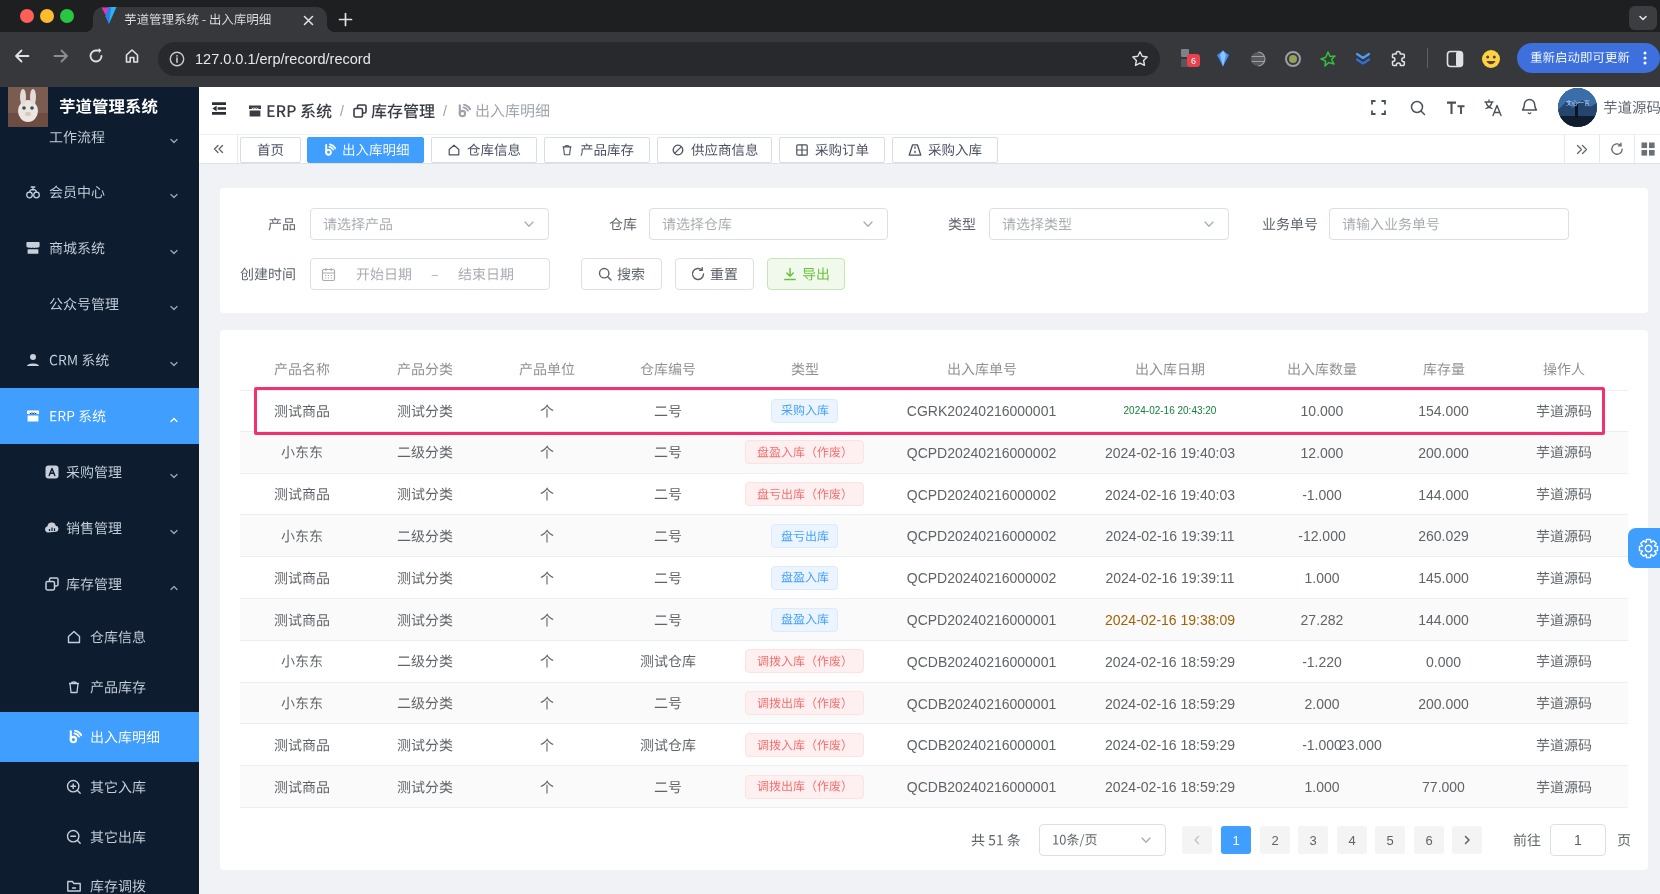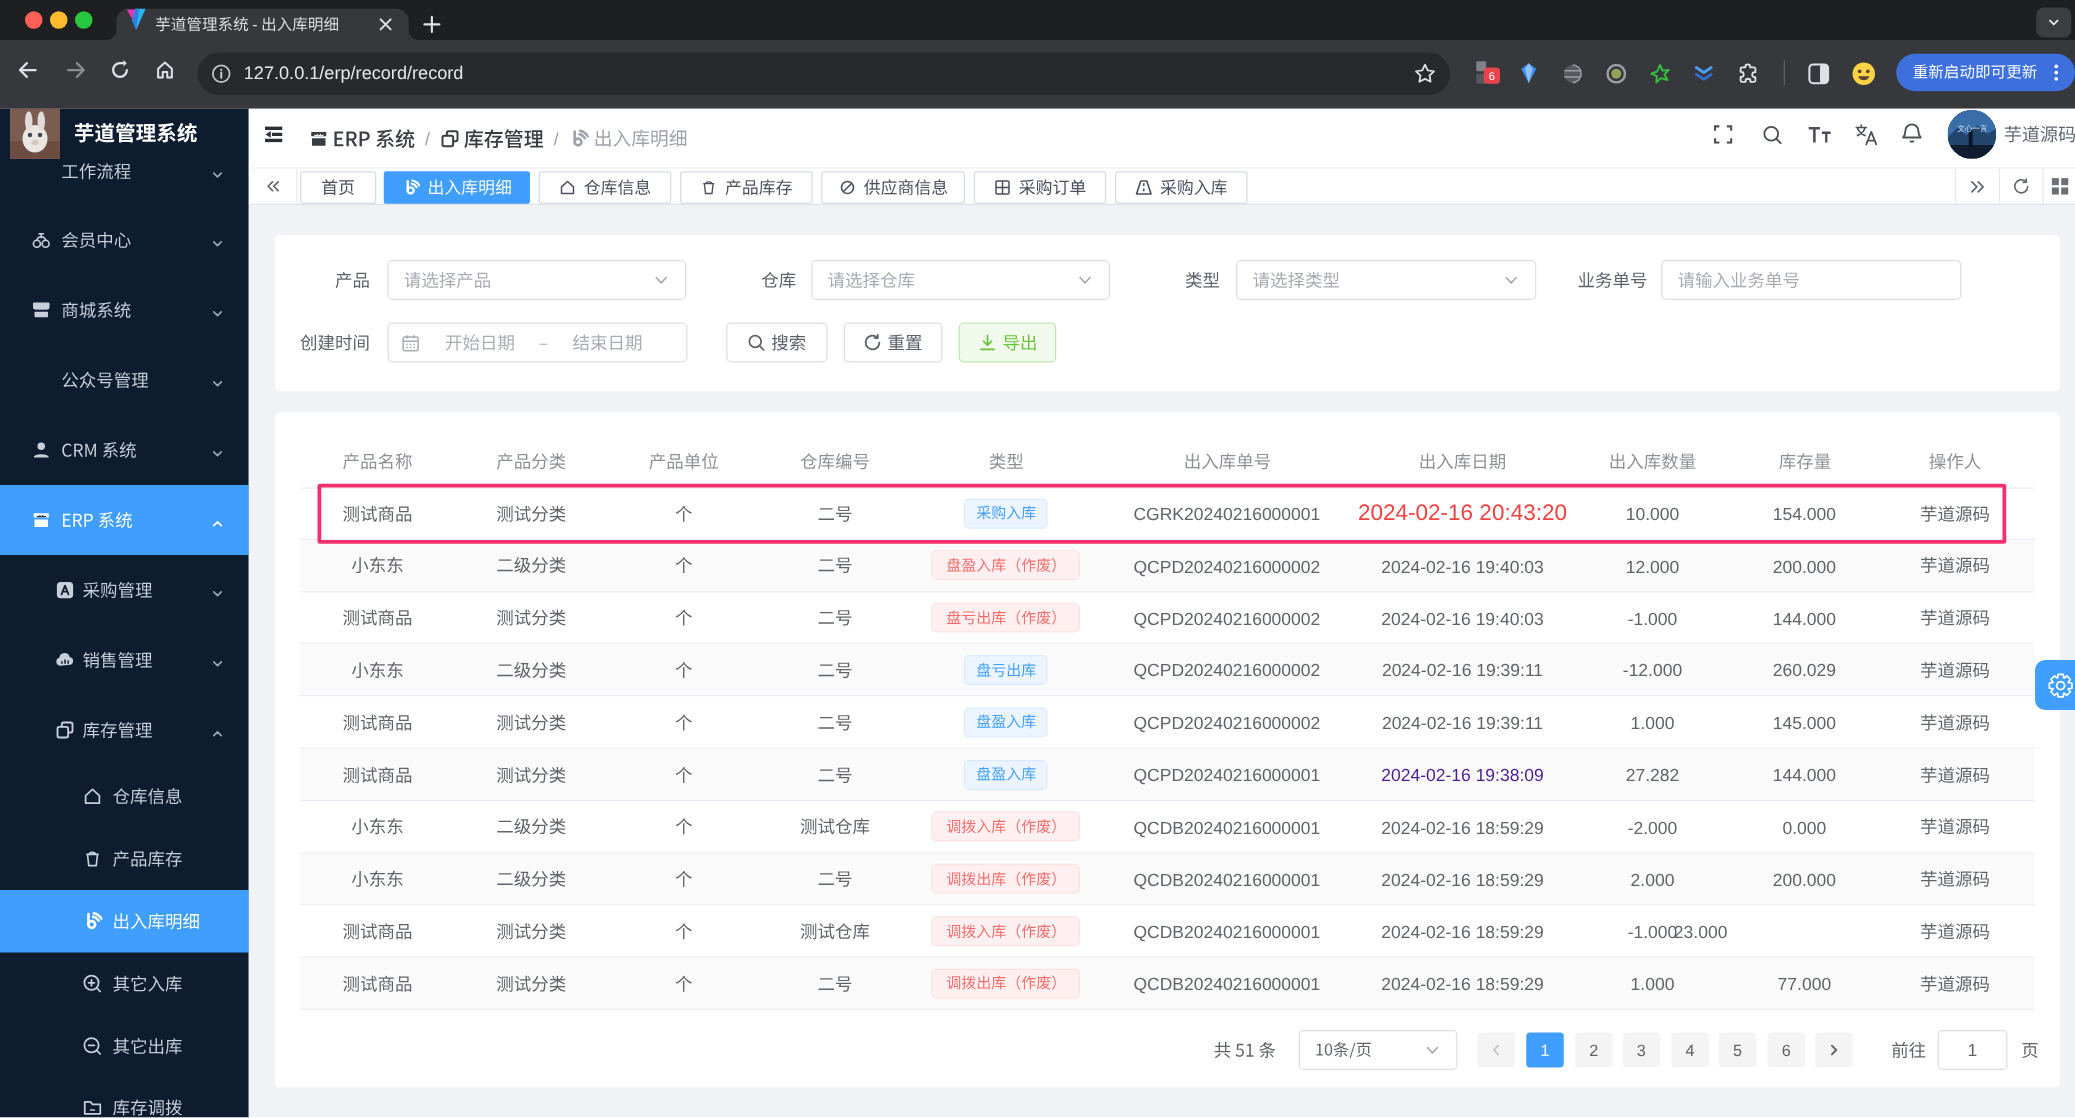--- a/index.html
+++ b/index.html
@@ -952,21 +952,21 @@
       <use href="#g44" x="0"></use>
       <use href="#g45" x="1000"></use>
       <use href="#g9" x="2000"></use>
       <use href="#g10" x="3000"></use>
     </svg>
   </div>
 <div class="abs ctr" style="left:880px;top:400.9px;width:203px;height:20px;color:#5f6469">
     <span style="font-size:14px;color:#5f6469">CGRK20240216000001</span>
   </div>
 <div class="abs ctr" style="left:1083px;top:400.9px;width:174px;height:20px;color:#5f6469">
-    <span style="font-size:18px;color:#ef4444">2024-02-16 20:43:20</span>
+    <span style="font-size:10px;color:#15803d">2024-02-16 20:43:20</span>
   </div>
 <div class="abs ctr" style="left:1257px;top:400.9px;width:130px;height:20px;color:#5f6469">
     <span style="font-size:14px;color:#5f6469">10.000</span>
   </div>
 <div class="abs ctr" style="left:1387px;top:400.9px;width:113px;height:20px;color:#5f6469">
     <span style="font-size:14px;color:#5f6469">154.000</span>
   </div>
 <div class="abs ctr" style="left:1500px;top:400.9px;width:128px;height:20px;color:#5f6469">
     <svg class="tx" width="56.0" height="14.7" viewBox="0 -880 4000 1050">
       <use href="#g0" x="0"></use>
@@ -1241,21 +1241,21 @@
       <use href="#g115" x="0"></use>
       <use href="#g116" x="1000"></use>
       <use href="#g9" x="2000"></use>
       <use href="#g10" x="3000"></use>
     </svg>
   </div>
 <div class="abs ctr" style="left:880px;top:609.9px;width:203px;height:20px;color:#5f6469">
     <span style="font-size:14px;color:#5f6469">QCPD20240216000001</span>
   </div>
 <div class="abs ctr" style="left:1083px;top:609.9px;width:174px;height:20px;color:#5f6469">
-    <span style="font-size:14px;color:#4c1d95">2024-02-16 19:38:09</span>
+    <span style="font-size:14px;color:#a16207">2024-02-16 19:38:09</span>
   </div>
 <div class="abs ctr" style="left:1257px;top:609.9px;width:130px;height:20px;color:#5f6469">
     <span style="font-size:14px;color:#5f6469">27.282</span>
   </div>
 <div class="abs ctr" style="left:1387px;top:609.9px;width:113px;height:20px;color:#5f6469">
     <span style="font-size:14px;color:#5f6469">144.000</span>
   </div>
 <div class="abs ctr" style="left:1500px;top:609.9px;width:128px;height:20px;color:#5f6469">
     <svg class="tx" width="56.0" height="14.7" viewBox="0 -880 4000 1050">
       <use href="#g0" x="0"></use>
@@ -1305,21 +1305,21 @@
       <use href="#g119" x="7000"></use>
     </svg>
   </div>
 <div class="abs ctr" style="left:880px;top:651.7px;width:203px;height:20px;color:#5f6469">
     <span style="font-size:14px;color:#5f6469">QCDB20240216000001</span>
   </div>
 <div class="abs ctr" style="left:1083px;top:651.7px;width:174px;height:20px;color:#5f6469">
     <span style="font-size:14px;color:#5f6469">2024-02-16 18:59:29</span>
   </div>
 <div class="abs ctr" style="left:1257px;top:651.7px;width:130px;height:20px;color:#5f6469">
-    <span style="font-size:14px;color:#5f6469">-2.000</span>
+    <span style="font-size:14px;color:#5f6469">-1.220</span>
   </div>
 <div class="abs ctr" style="left:1387px;top:651.7px;width:113px;height:20px;color:#5f6469">
     <span style="font-size:14px;color:#5f6469">0.000</span>
   </div>
 <div class="abs ctr" style="left:1500px;top:651.7px;width:128px;height:20px;color:#5f6469">
     <svg class="tx" width="56.0" height="14.7" viewBox="0 -880 4000 1050">
       <use href="#g0" x="0"></use>
       <use href="#g1" x="1000"></use>
       <use href="#g68" x="2000"></use>
       <use href="#g69" x="3000"></use>

